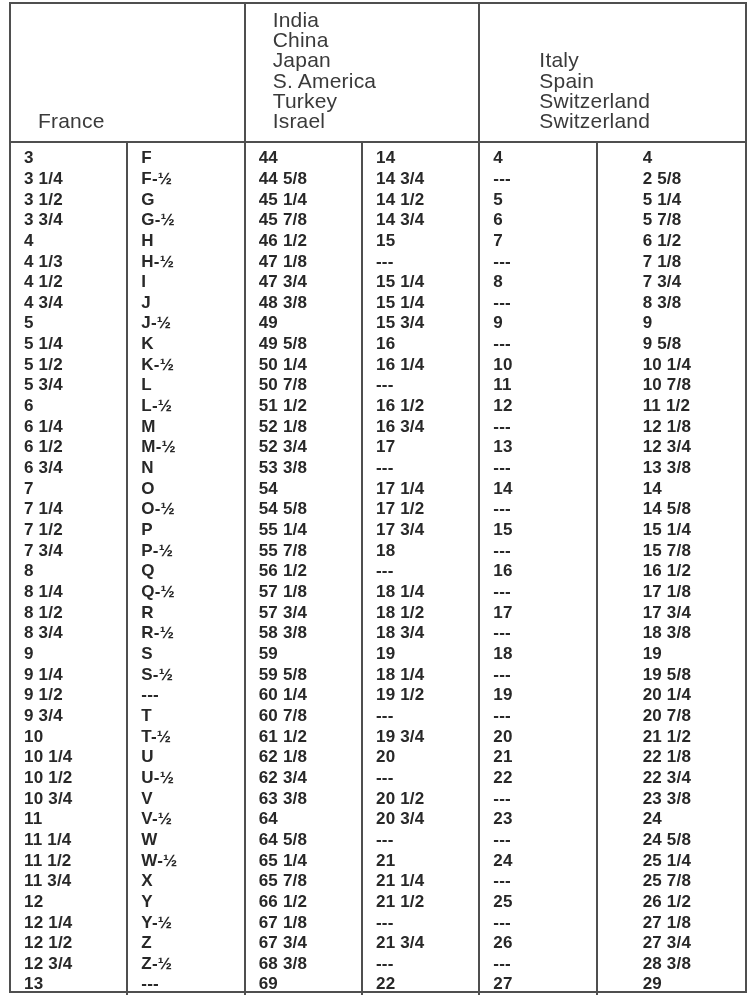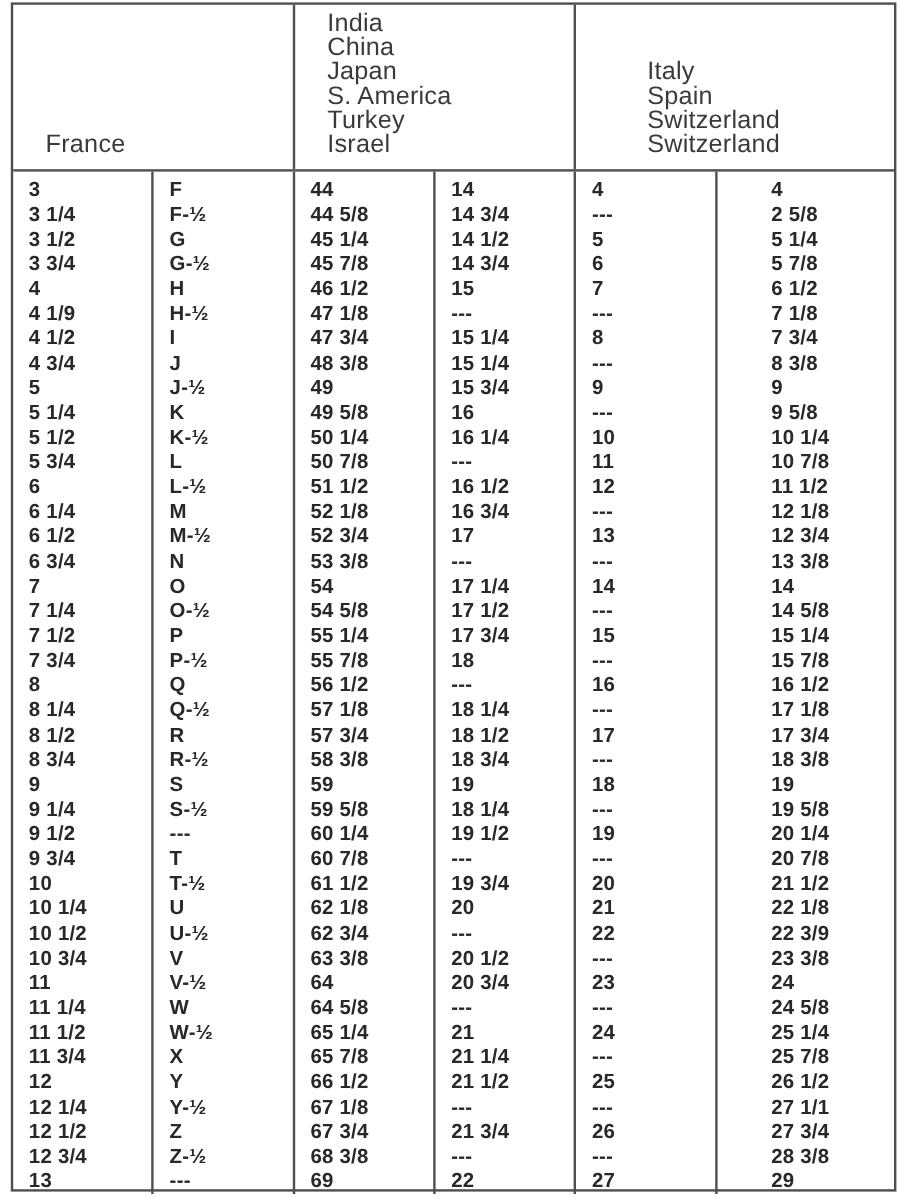--- a/index.html
+++ b/index.html
@@ -82,21 +82,21 @@
         <div>Switzerland</div>
       </div>
     </div>
   <div class="body-row">
       <div class="cell body-cell">
         <div>3</div>
         <div>3 1/4</div>
         <div>3 1/2</div>
         <div>3 3/4</div>
         <div>4</div>
-        <div>4 1/9</div>
+        <div>4 1/3</div>
         <div>4 1/2</div>
         <div>4 3/4</div>
         <div>5</div>
         <div>5 1/4</div>
         <div>5 1/2</div>
         <div>5 3/4</div>
         <div>6</div>
         <div>6 1/4</div>
         <div>6 1/2</div>
         <div>6 3/4</div>
@@ -322,26 +322,26 @@
         <div>16 1/2</div>
         <div>17 1/8</div>
         <div>17 3/4</div>
         <div>18 3/8</div>
         <div>19</div>
         <div>19 5/8</div>
         <div>20 1/4</div>
         <div>20 7/8</div>
         <div>21 1/2</div>
         <div>22 1/8</div>
-        <div>22 3/9</div>
+        <div>22 3/4</div>
         <div>23 3/8</div>
         <div>24</div>
         <div>24 5/8</div>
         <div>25 1/4</div>
         <div>25 7/8</div>
         <div>26 1/2</div>
-        <div>27 1/1</div>
+        <div>27 1/8</div>
         <div>27 3/4</div>
         <div>28 3/8</div>
         <div>29</div>
       </div>
     </div>
 </div>
 
 </body></html>

